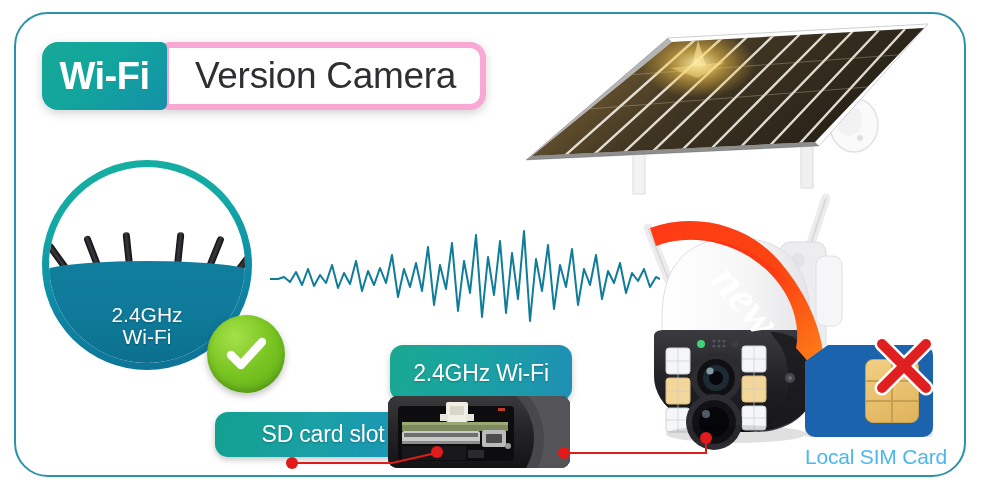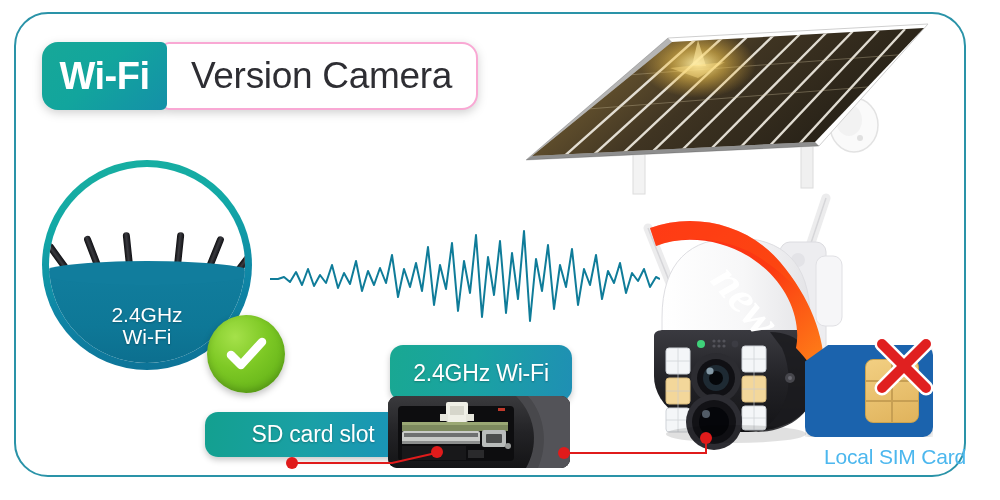--- a/index.html
+++ b/index.html
@@ -15,21 +15,21 @@
 
   
   .title-wrap{position:absolute;left:42px;top:42px;height:68px;display:flex;align-items:stretch;
               filter:drop-shadow(0 3px 5px rgba(0,0,0,.18));}
   .title-badge{width:125px;border-radius:16px 6px 6px 16px;
                background:linear-gradient(135deg,#17a898 0%,#12a59d 45%,#1490a8 100%);
                display:flex;align-items:center;justify-content:center;
                color:#fff;font-size:38px;font-weight:bold;letter-spacing:-.5px;
                position:relative;z-index:2;}
   .title-box{margin-left:-4px;padding:0 24px 0 26px;background:#fff;
-             border:2px solid #f9a8d4;border-radius:6px 16px 16px 6px;
+             border:6px solid #f9a8d4;border-radius:6px 16px 16px 6px;
              display:flex;align-items:center;box-sizing:border-box;}
   .title-box span{font-size:37px;color:#2e2e33;letter-spacing:-.3px;white-space:nowrap;}
 
   
   .router-badge{position:absolute;left:42px;top:160px;width:210px;height:210px;}
   .router-ring{position:absolute;inset:0;border-radius:50%;
                background:linear-gradient(170deg,#18b0a0 0%,#12a8a6 30%,#0f86a6 62%,#0d6f94 100%);}
   .router-inner{position:absolute;inset:7px;border-radius:50%;background:#fff;overflow:hidden;}
   .router-lower{position:absolute;left:0;right:0;bottom:0;height:47%;
                 background:linear-gradient(180deg,#117d9d 0%,#0e7897 60%,#0c6f8f 100%);
@@ -72,37 +72,37 @@
   
   .camera{position:absolute;left:630px;top:150px;width:250px;height:300px;}
 
   
   .pill{position:absolute;border-radius:13px;color:#fff;font-size:23px;
         display:flex;align-items:center;justify-content:center;
         box-shadow:0 3px 6px rgba(0,0,0,.22);letter-spacing:-.2px;
         text-shadow:0 1px 2px rgba(0,0,0,.25);}
   .pill-wifi{left:390px;top:345px;width:182px;height:56px;
         background:linear-gradient(100deg,#19a892 0%,#1aa3a2 45%,#1f8fb4 100%);}
-  .pill-sd{left:205px;top:412px;width:216px;height:45px;
+  .pill-sd{left:215px;top:412px;width:216px;height:45px;
         background:linear-gradient(100deg,#13a08f 0%,#1aa0a6 48%,#1a91bd 100%);}
 
   
   .sdshot{position:absolute;left:388px;top:396px;width:182px;height:72px;overflow:hidden;
           border-radius:9px;background:#1c1c1e;}
 
   
   .sim{position:absolute;left:805px;top:345px;width:128px;height:92px;}
   .sim-body{position:absolute;inset:0;background:#1b63ad;border-radius:10px;
             clip-path:polygon(18% 0,100% 0,100% 100%,0 100%,0 18%);
             box-shadow:0 3px 6px rgba(0,0,0,.2);}
   .sim-chip{position:absolute;right:14px;top:14px;width:52px;height:62px;border-radius:8px;
             background:linear-gradient(160deg,#f2cf82,#e0b35c);border:1px solid #c9a24f;}
   .sim-chip i{position:absolute;background:#c79f53;}
   .sim-x{position:absolute;left:60px;top:-18px;width:78px;height:78px;}
-  .sim-label{position:absolute;left:786px;top:445px;width:180px;text-align:right;
+  .sim-label{position:absolute;left:786px;top:445px;width:180px;text-align:center;
             color:#4cb7ee;font-size:21px;letter-spacing:-.2px;}
 
   
   .conn{position:absolute;left:0;top:0;width:1000px;height:500px;pointer-events:none;}
 </style>
 </head>
 <body>
 
 <div id="stage">
 

